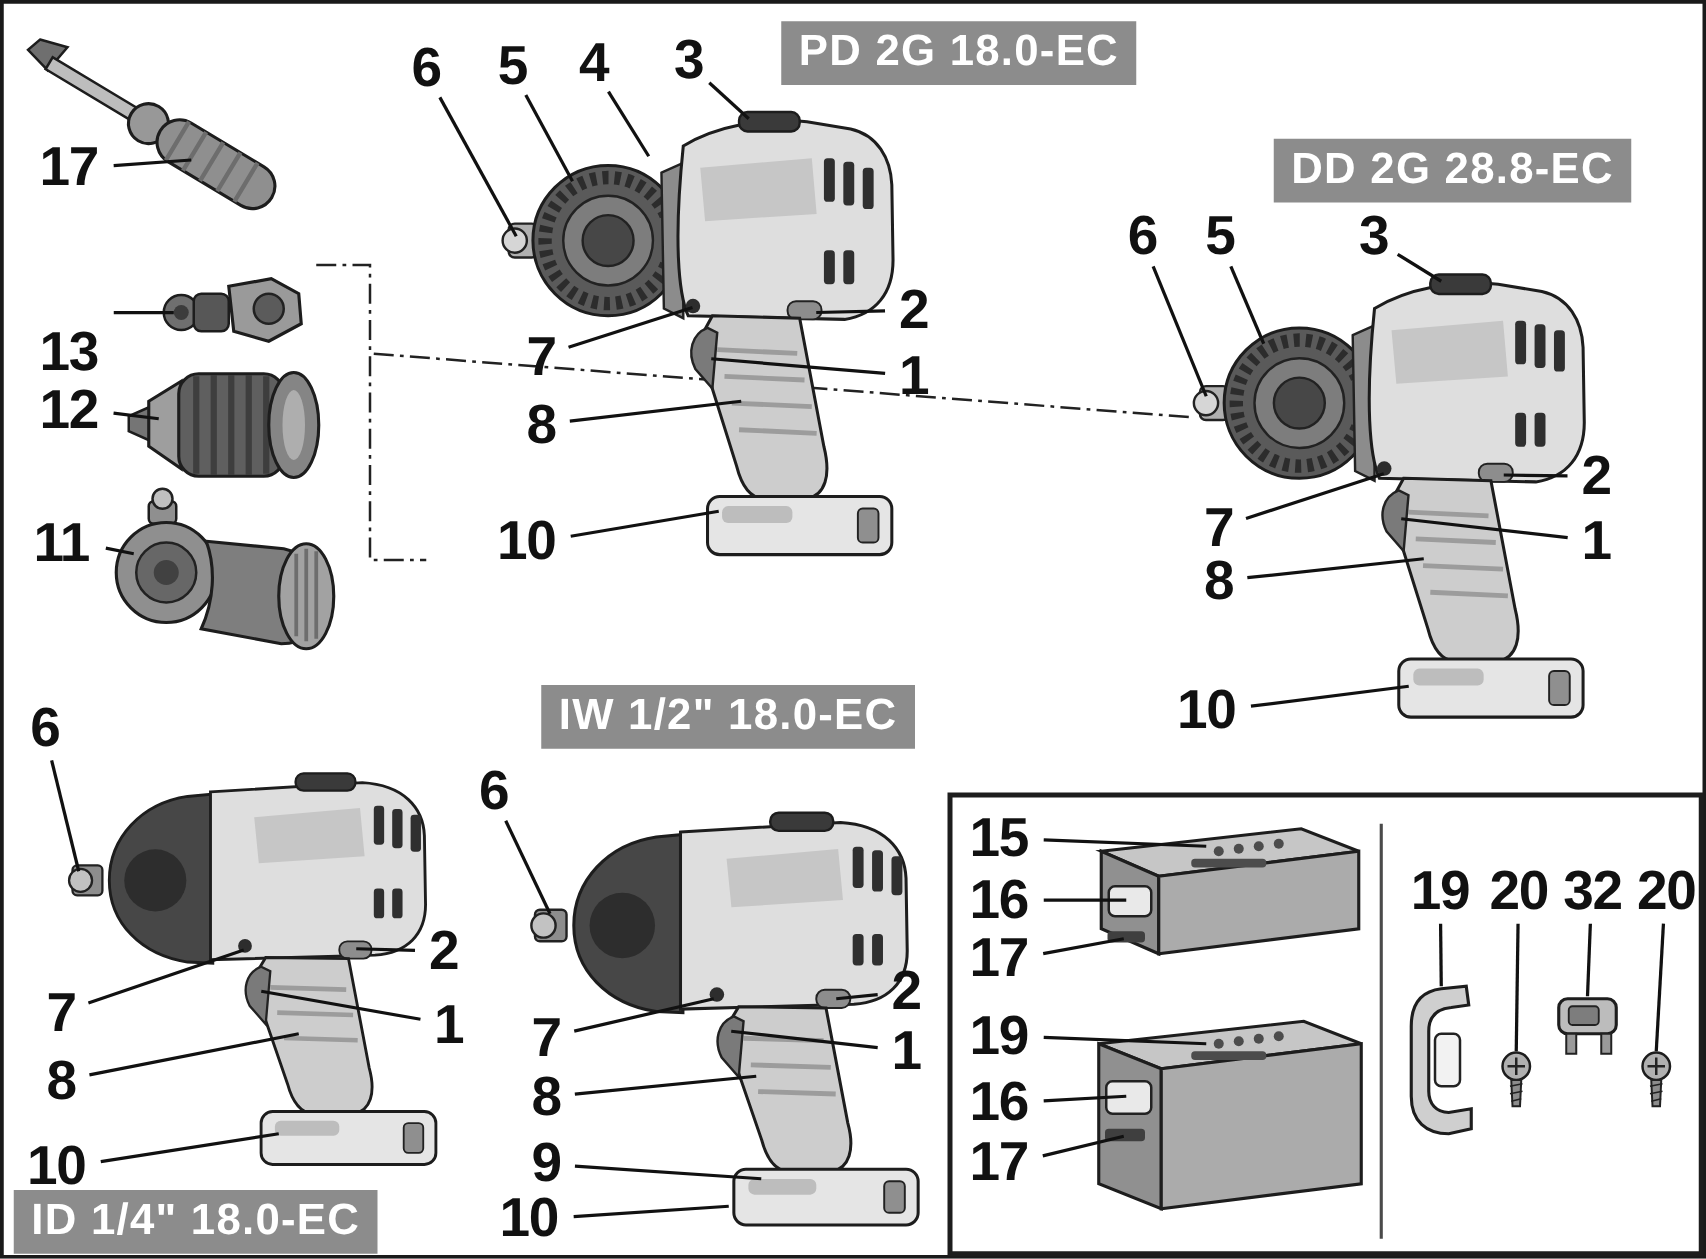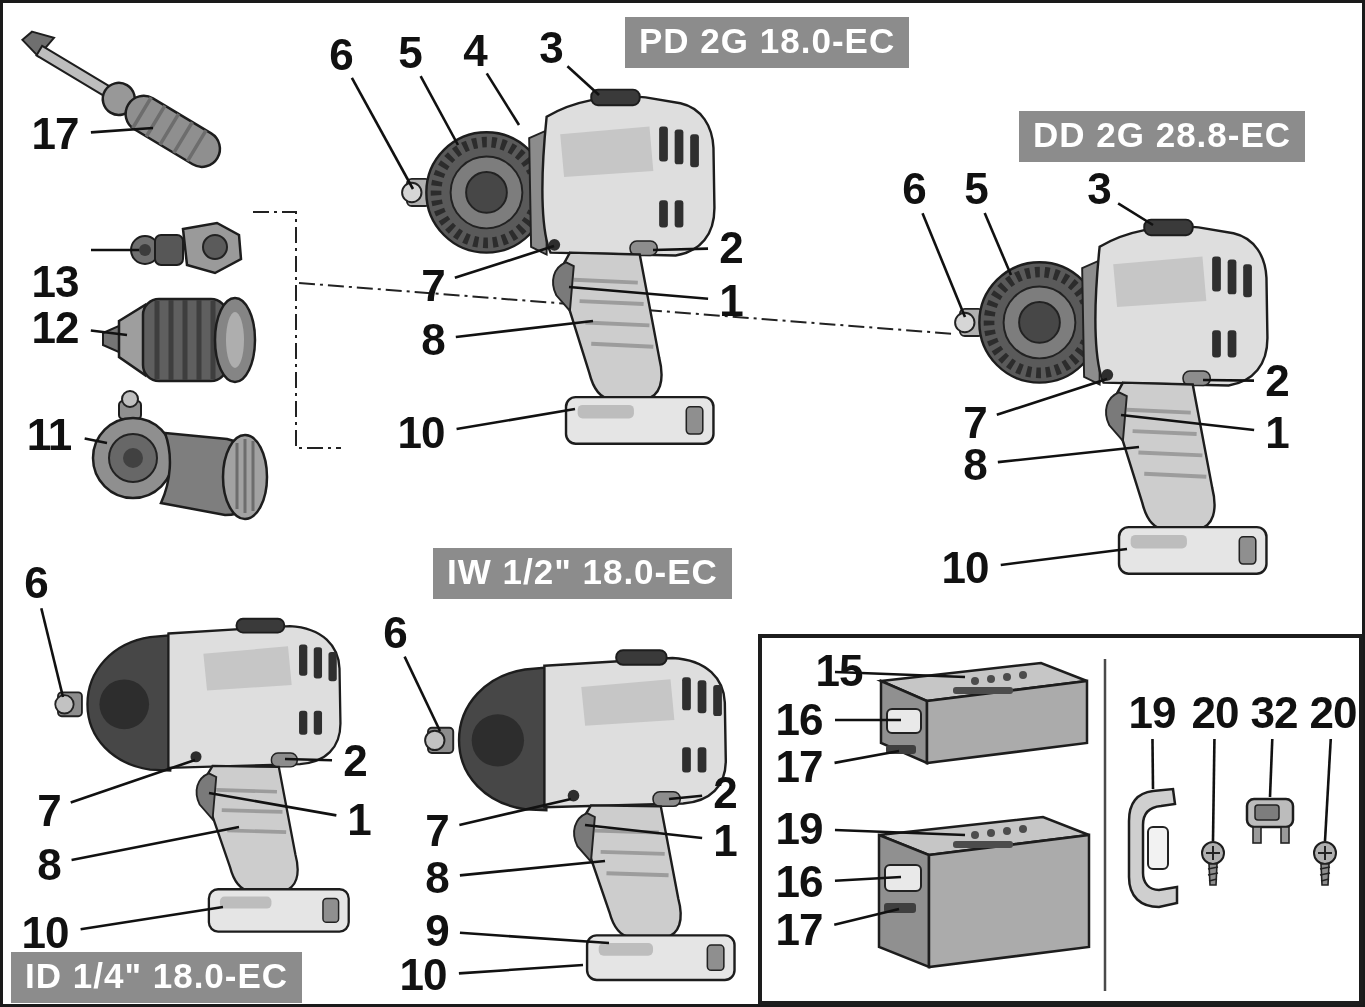--- a/index.html
+++ b/index.html
@@ -278,21 +278,21 @@
       <div class="callout" style="left: 46px; top: 808px;">7</div>
       <div class="callout" style="left: 46px; top: 862px;">8</div>
       <div class="callout" style="left: 42px; top: 930px;">10</div>
       <div class="callout" style="left: 392px; top: 630px;">6</div>
       <div class="callout" style="left: 722px; top: 790px;">2</div>
       <div class="callout" style="left: 722px; top: 838px;">1</div>
       <div class="callout" style="left: 434px; top: 828px;">7</div>
       <div class="callout" style="left: 434px; top: 875px;">8</div>
       <div class="callout" style="left: 434px; top: 928px;">9</div>
       <div class="callout" style="left: 420px; top: 972px;">10</div>
-      <div class="callout" style="left: 796px; top: 668px; margin-left: 40px;">15</div>
+      <div class="callout" style="left: 796px; top: 668px;">15</div>
       <div class="callout" style="left: 796px; top: 717px;">16</div>
       <div class="callout" style="left: 796px; top: 764px;">17</div>
       <div class="callout" style="left: 796px; top: 826px;">19</div>
       <div class="callout" style="left: 796px; top: 879px;">16</div>
       <div class="callout" style="left: 796px; top: 927px;">17</div>
       <div class="callout" style="left: 1149px; top: 710px;">19</div>
       <div class="callout" style="left: 1212px; top: 710px;">20</div>
       <div class="callout" style="left: 1271px; top: 710px;">32</div>
       <div class="callout" style="left: 1330px; top: 710px;">20</div>
     </div>

